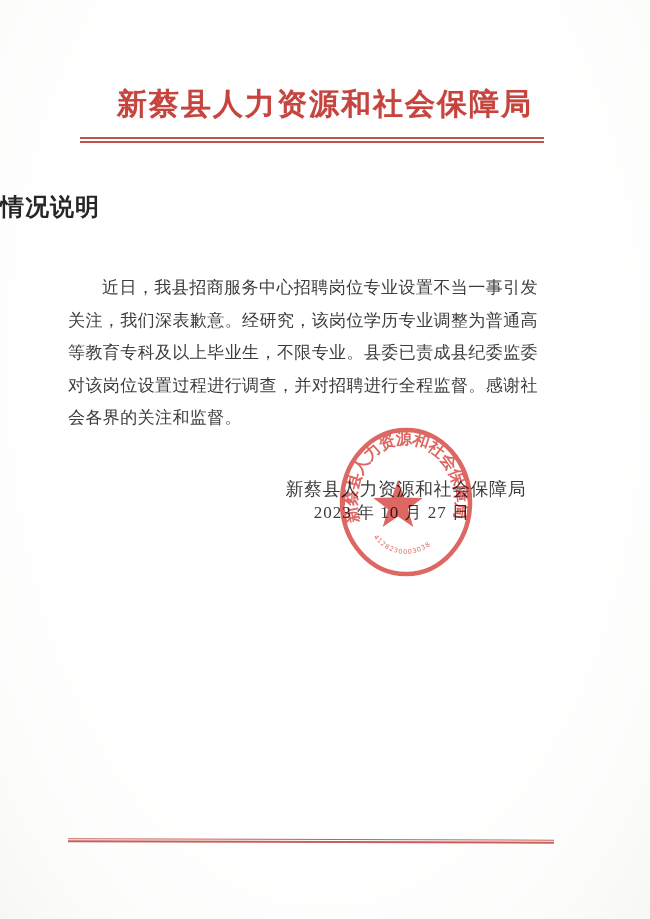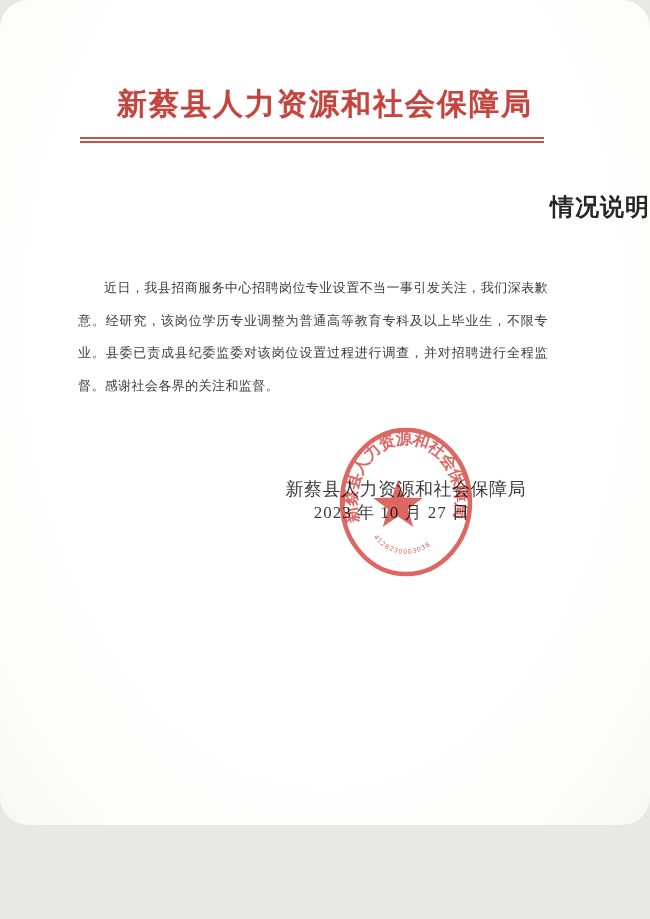--- a/index.html
+++ b/index.html
@@ -1,26 +1,25 @@
 <!DOCTYPE html>
 <html><head>
 <meta charset="utf-8">
 <style>
   * { margin: 0; padding: 0; box-sizing: border-box; }
   html, body { background: #e8e8e6; }
   .page {
     position: relative;
     width: 650px;
-    height: 825px;
+    height: 919px;
     margin: 0 auto;
     background:
       radial-gradient(ellipse at 50% 40%, #ffffff 60%, #fcfcfb 85%, #f7f7f5 100%);
     overflow: hidden;
     font-family: "Liberation Serif", "DejaVu Serif", serif;
-    border-radius: 28px;
   }
   .header-title {
     position: absolute;
     top: 84px;
     left: 0;
     width: 100%;
     text-align: center;
     font-size: 30px;
     font-weight: bold;
     letter-spacing: 2px;
@@ -34,32 +33,32 @@
     width: 464px;
     height: 6px;
     border-top: 2px solid #c3524d;
     border-bottom: 2px solid #c3524d;
   }
   .doc-title {
     position: absolute;
     top: 191px;
     left: 0;
     width: 100%;
-    text-align: right;
+    text-align: left;
     font-size: 24px;
     font-weight: 600;
     letter-spacing: 1px;
     color: #262626;
   }
   .body-text {
     position: absolute;
     top: 272px;
-    left: 78px;
+    left: 68px;
     width: 470px;
-    font-size: 13px;
+    font-size: 17px;
     line-height: 32.5px;
     letter-spacing: 0.4px;
     color: #3c3c3c;
     text-align: justify;
     text-indent: 2em;
   }
   .sign-block {
     position: absolute;
     top: 477px;
     right: 124px;

